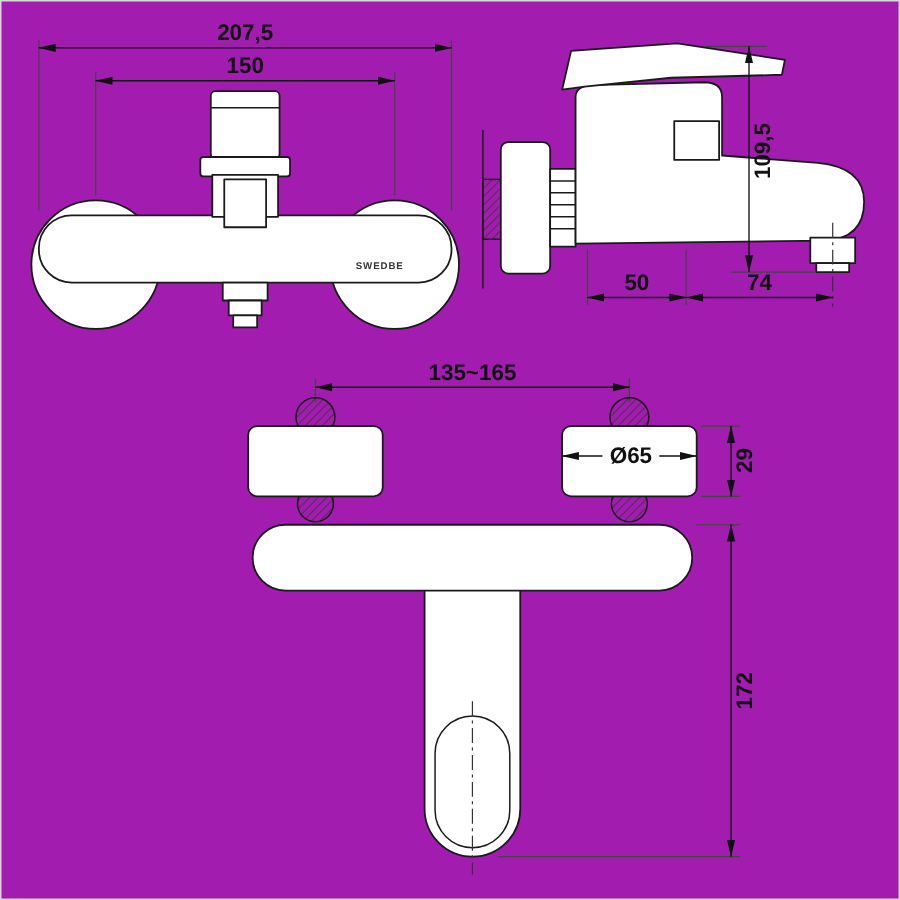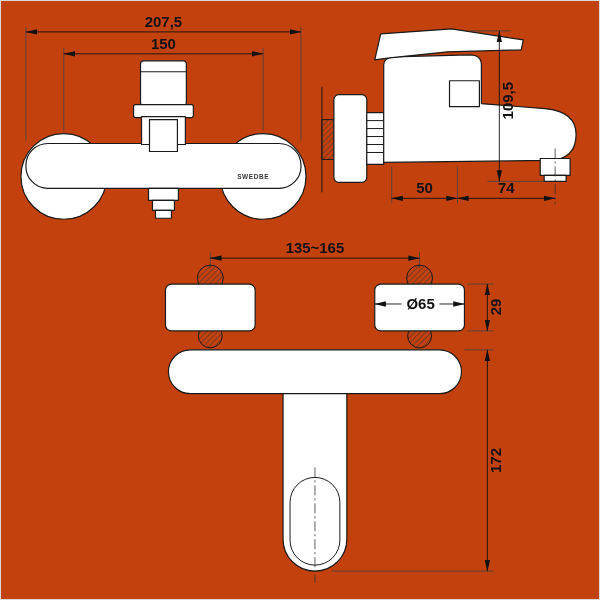--- a/index.html
+++ b/index.html
@@ -1,17 +1,17 @@
 <!DOCTYPE html>
 <html><head>
 <meta charset="utf-8">
 <style>
   html,body { margin:0; padding:0; background:#fff; }
   body { width:600px; height:600px; font-family:"Liberation Sans", sans-serif; }
-  .canvas { width:598px; height:598px; border:1px solid #d8d8d8; background:#c2410c; }
+  .canvas { width:598px; height:598px; border:1px solid #d8d8d8; background:#a21caf; }
   svg { display:block; }
   .outline  { fill:#fff; stroke:#1a1a1a; stroke-width:1.2; stroke-linejoin:round; }
   .thin     { fill:none; stroke:#1a1a1a; stroke-width:1; }
   .ext      { stroke:#444; stroke-width:0.8; fill:none; }
   .dim      { stroke:#111; stroke-width:0.9; fill:none; }
   .cl       { stroke:#333; stroke-width:0.8; fill:none; stroke-dasharray:10 3 2 3; }
   .hatched  { fill:url(#hatch); stroke:#1a1a1a; stroke-width:1; }
   .dimtxt   { font:600 15px "Liberation Sans", sans-serif; fill:#111; }
   .brand    { font:600 6.5px "Liberation Sans", sans-serif; fill:#333; letter-spacing:0.6px; }
 </style>

